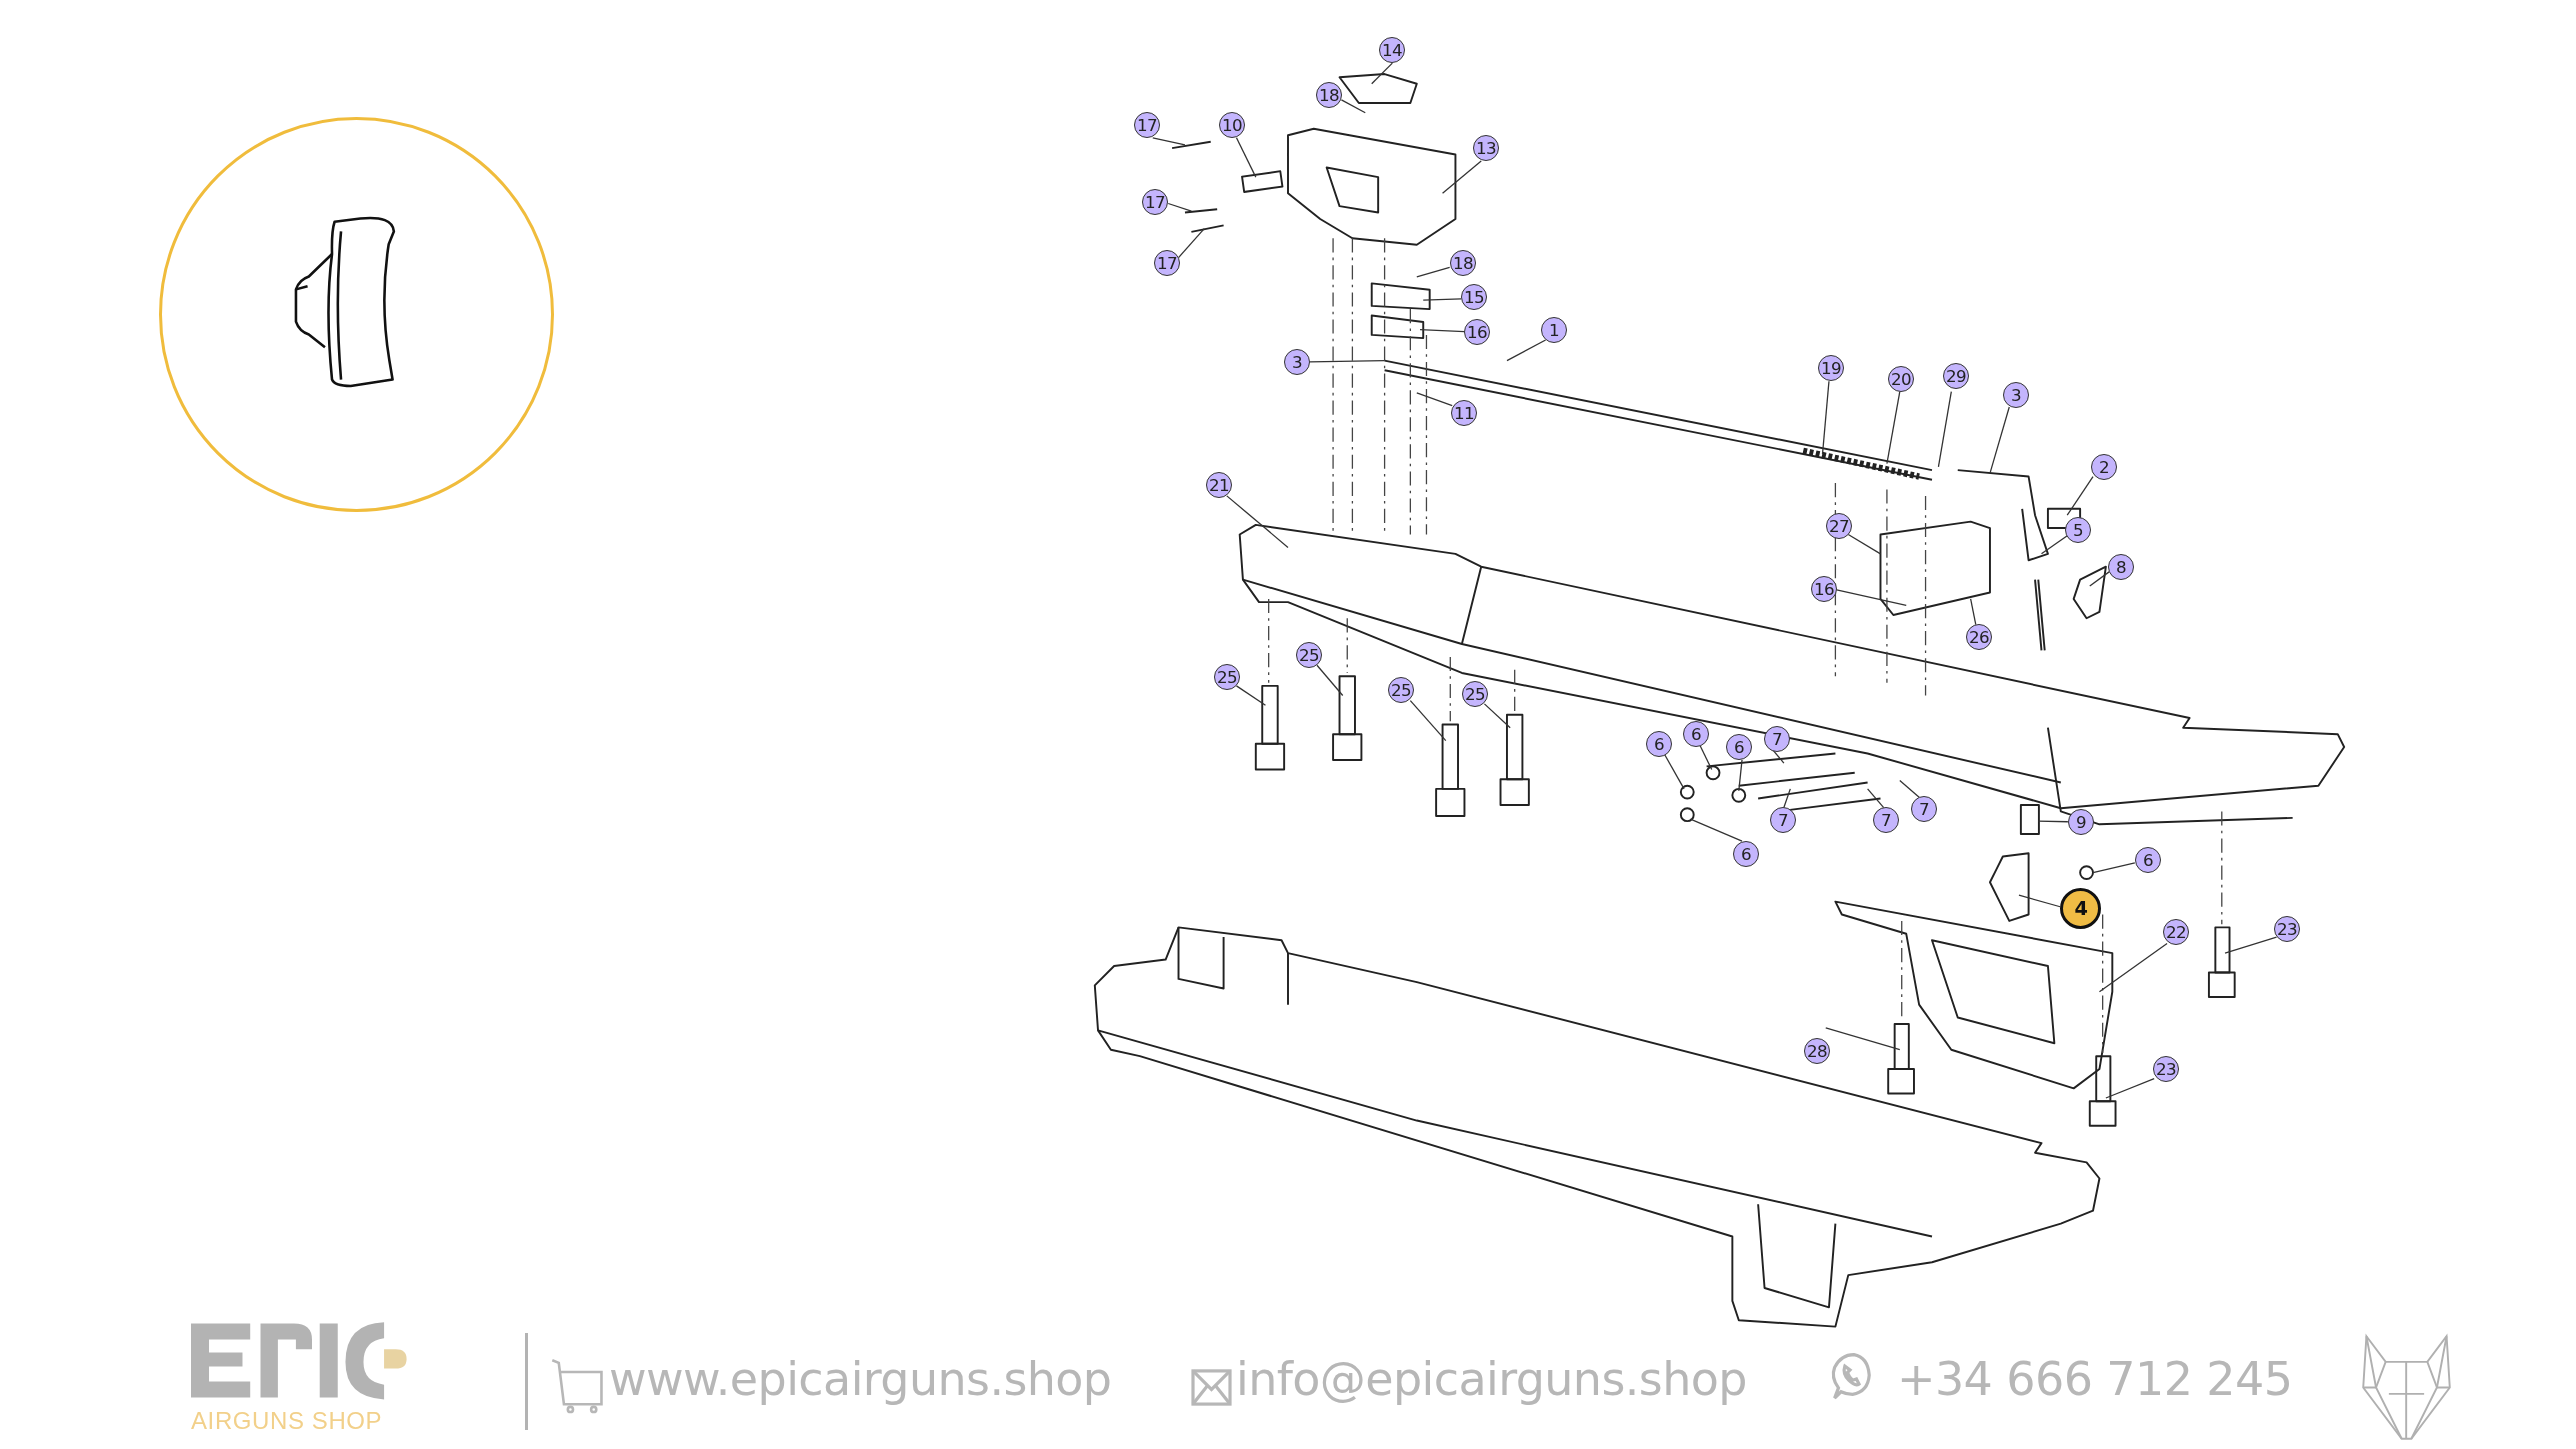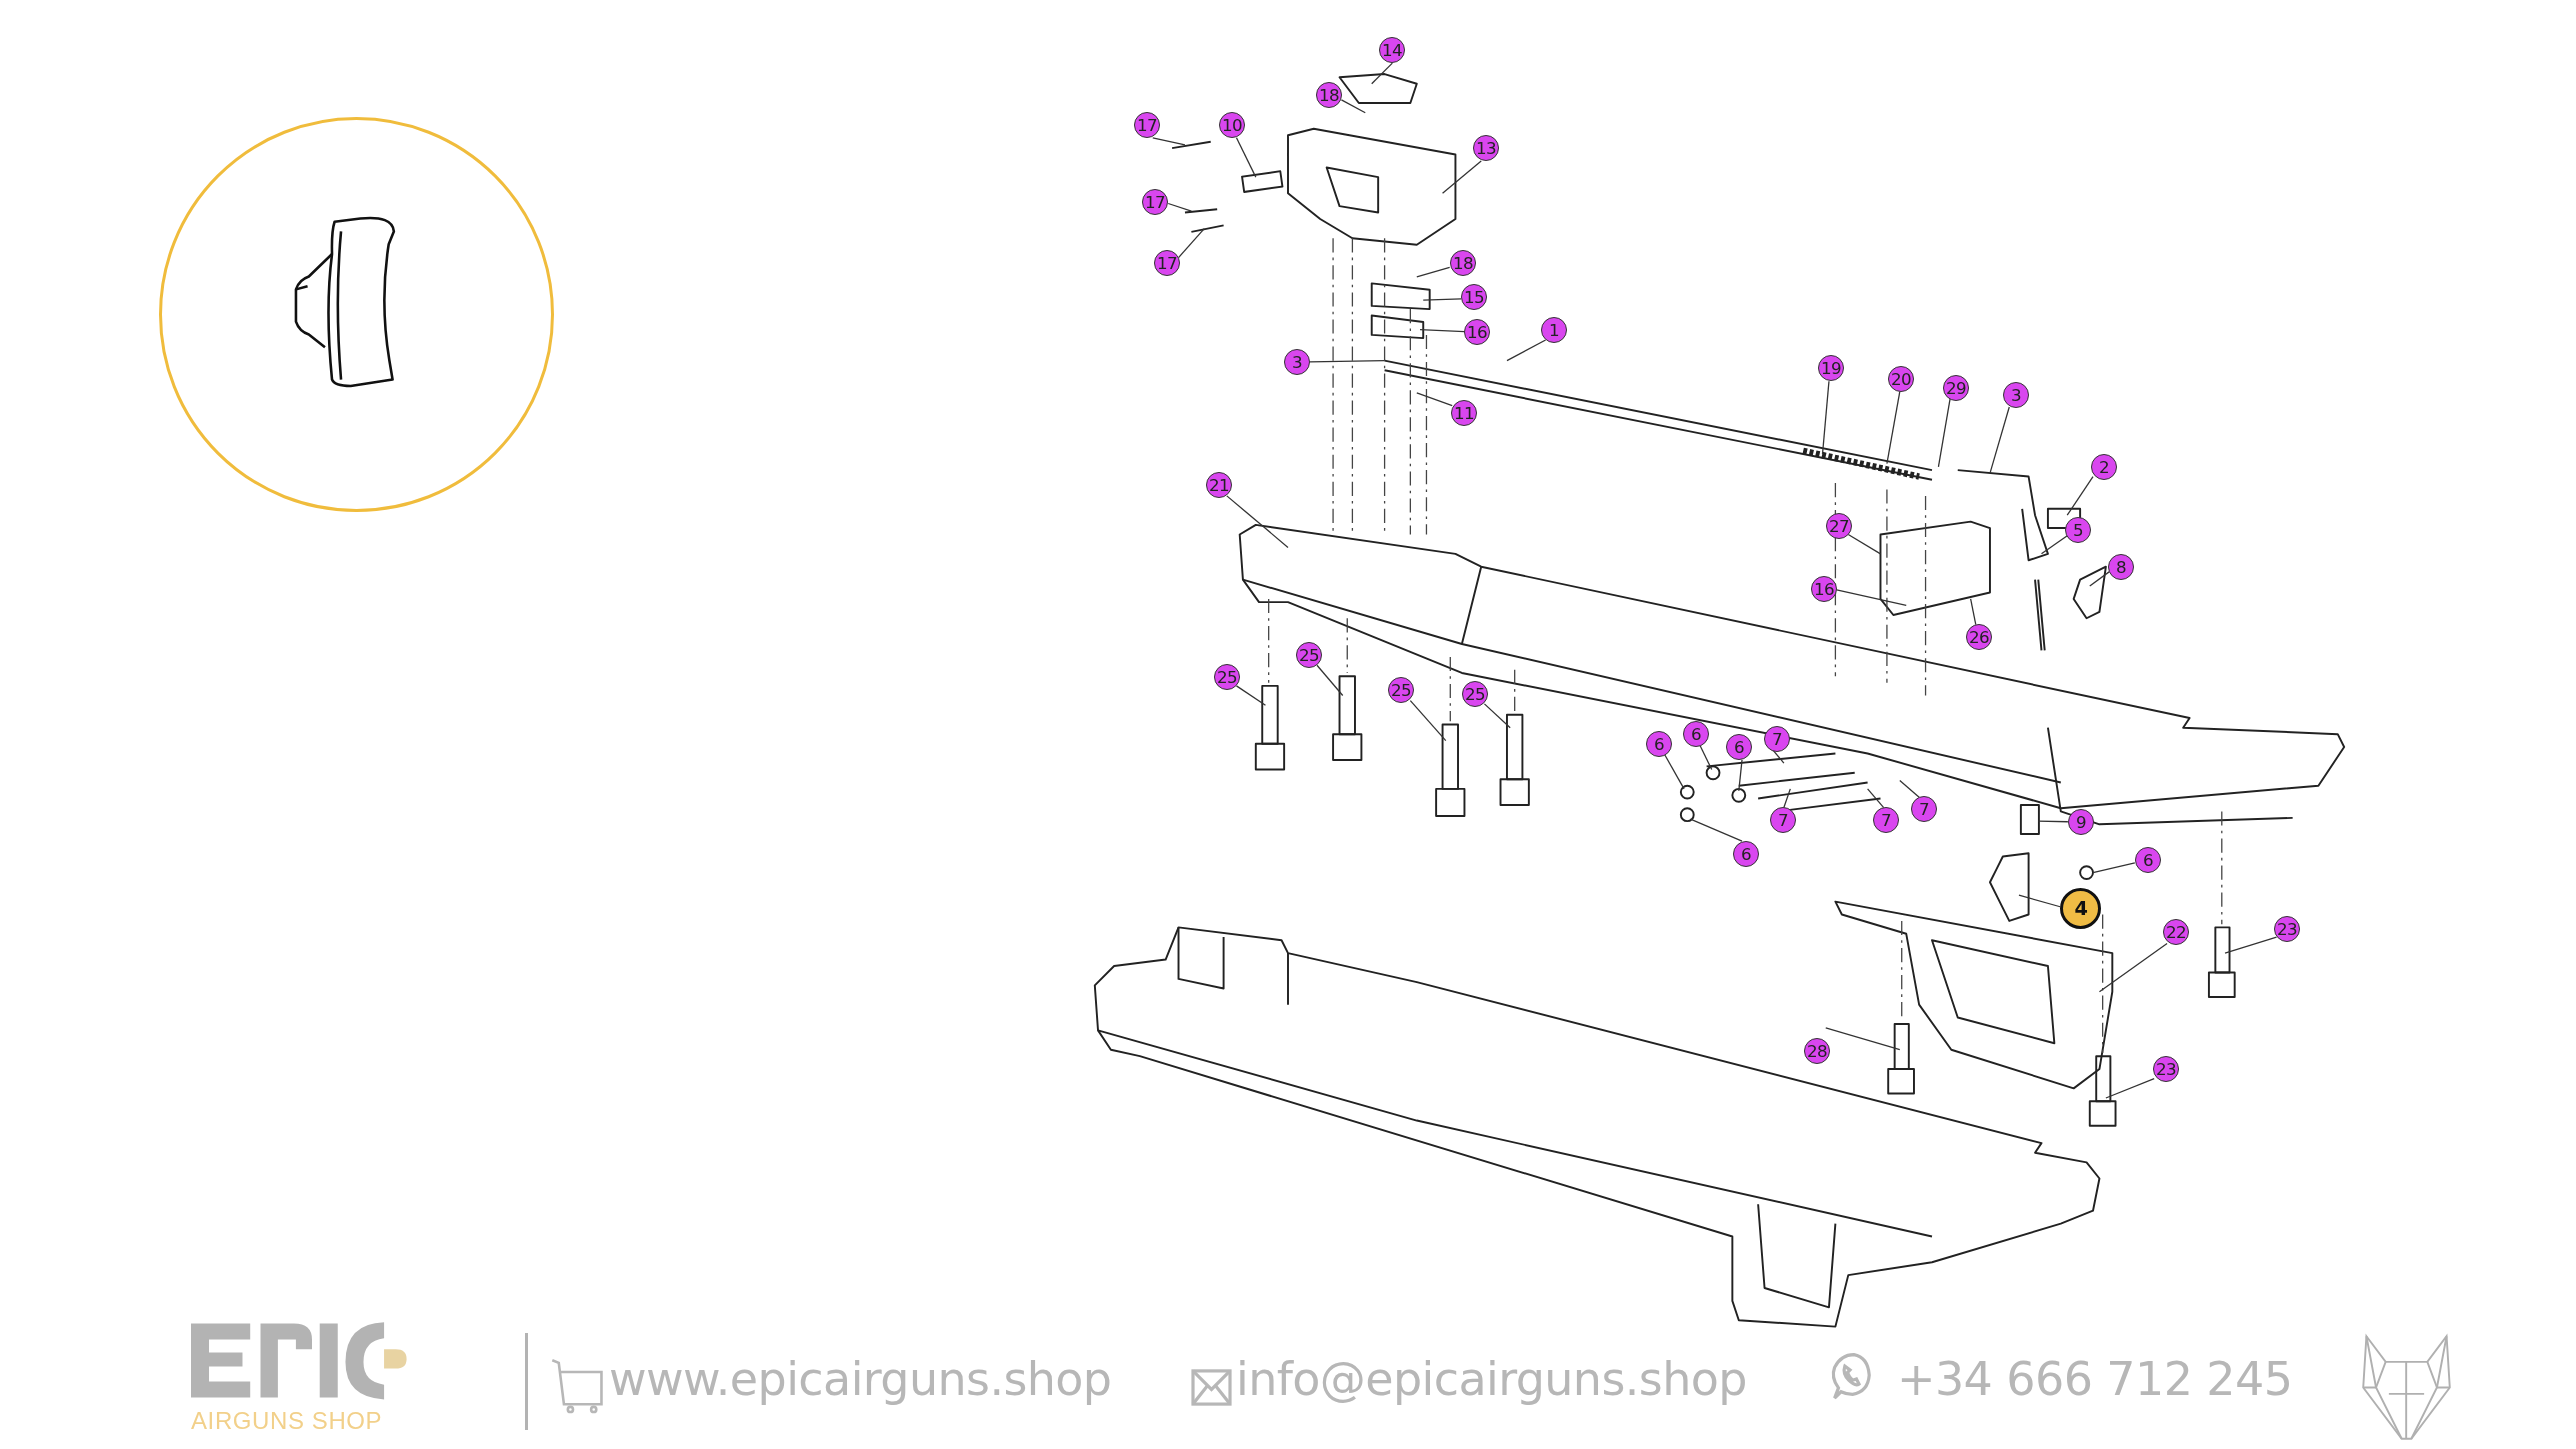--- a/index.html
+++ b/index.html
@@ -1,21 +1,21 @@
 <!DOCTYPE html>
 <html style="font-size:10.3px"><head>
 <meta charset="utf-8">
 <style>
   html, body { margin:0; padding:0; background:#ffffff; }
   body { width:2576px; height:1449px; position:relative; overflow:hidden; font-family:"Liberation Sans", sans-serif; }
   .abs { position:absolute; }
   .detail-circle { position:absolute; left:159px; top:117px; width:395px; height:395px; border:3.2px solid #f0bc3c; border-radius:50%; box-sizing:border-box; }
   .part-caption { position:absolute; left:116px; top:567px; width:489px; text-align:center; font-family:"DejaVu Sans", sans-serif; font-size:37px; line-height:55px; color:#111; }
   .part-caption b { font-weight:bold; }
-  .callout { position:absolute; width:26px; height:26px; margin-left:-13px; margin-top:-13px; border:1.3px solid #333; border-radius:50%; background:#d946ef; font-family:"DejaVu Sans", sans-serif; font-size:16.7px; color:#222; display:flex; align-items:center; justify-content:center; box-sizing:border-box; letter-spacing:-0.6px; }
+  .callout { position:absolute; width:26px; height:26px; margin-left:-13px; margin-top:-13px; border:1.3px solid #333; border-radius:50%; background:#c4b5fd; font-family:"DejaVu Sans", sans-serif; font-size:16.7px; color:#222; display:flex; align-items:center; justify-content:center; box-sizing:border-box; letter-spacing:-0.6px; }
   .callout.hl { width:41px; height:41px; margin-left:-20.6px; margin-top:-20.6px; background:#f0bc45; border:3.2px solid #111; font-weight:bold; font-size:19.3px; color:#111; }
   .diagram-svg { position:absolute; left:0; top:0; }
   .footer-divider { position:absolute; left:525px; top:1333px; width:2.6px; height:97px; background:#b3b3b3; }
   .footer-text { position:absolute; top:1352px; font-family:"DejaVu Sans", sans-serif; font-size:46px; color:#b7b7b7; white-space:nowrap; letter-spacing:-0.6px; }
   .logo-sub { position:absolute; left:191px; top:1407px; font-family:"Liberation Sans", sans-serif; font-size:24px; color:#f2d08a; letter-spacing:0.6px; }
 </style>
 </head>
 <body>
 
 <div class="detail-circle">
@@ -181,21 +181,21 @@
     <div class="callout" style="left: 1155px; top: 202px;">17</div>
     <div class="callout" style="left: 1167px; top: 263px;">17</div>
     <div class="callout" style="left: 1463px; top: 263px;">18</div>
     <div class="callout" style="left: 1474px; top: 297px;">15</div>
     <div class="callout" style="left: 1477px; top: 332px;">16</div>
     <div class="callout" style="left: 1554px; top: 330px;">1</div>
     <div class="callout" style="left: 1297px; top: 362px;">3</div>
     <div class="callout" style="left: 1464px; top: 413px;">11</div>
     <div class="callout" style="left: 1831px; top: 368px;">19</div>
     <div class="callout" style="left: 1901px; top: 379px;">20</div>
-    <div class="callout" style="left: 1956px; top: 388px;">29</div>
+    <div class="callout" style="left: 1956px; top: 376px;">29</div>
     <div class="callout" style="left: 2016px; top: 395px;">3</div>
     <div class="callout" style="left: 2104px; top: 467px;">2</div>
     <div class="callout" style="left: 1219px; top: 485px;">21</div>
     <div class="callout" style="left: 1839px; top: 526px;">27</div>
     <div class="callout" style="left: 2078px; top: 530px;">5</div>
     <div class="callout" style="left: 2121px; top: 567px;">8</div>
     <div class="callout" style="left: 1824px; top: 589px;">16</div>
     <div class="callout" style="left: 1979px; top: 637px;">26</div>
     <div class="callout" style="left: 1227px; top: 677px;">25</div>
     <div class="callout" style="left: 1309px; top: 655px;">25</div>

